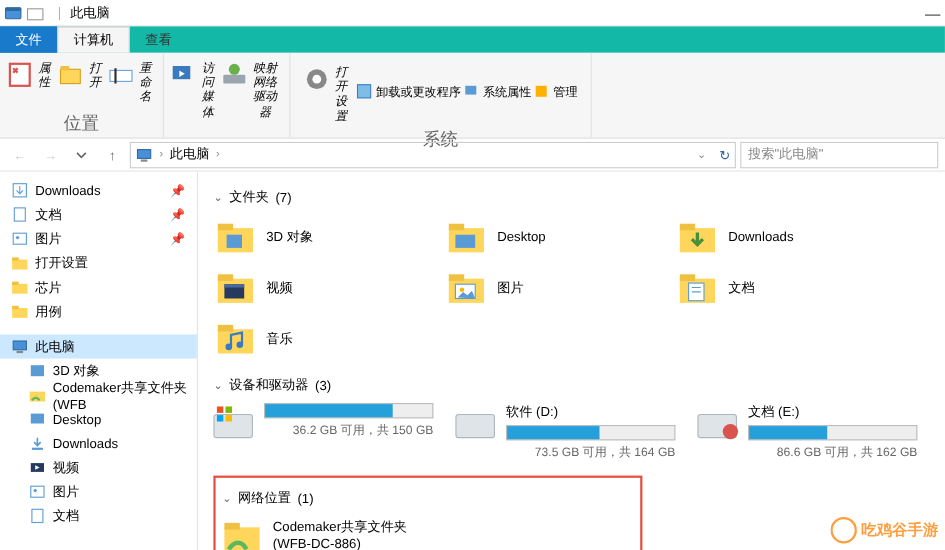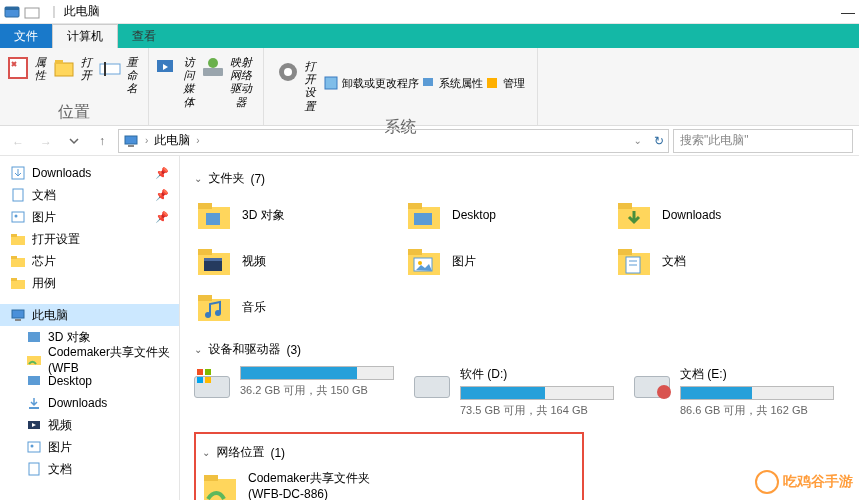--- a/index.html
+++ b/index.html
@@ -59,21 +59,21 @@
 .item { width: 190px; display: flex; align-items: center; gap: 10px; padding: 2px; }
 .item .iicon { width: 36px; height: 36px; flex-shrink: 0; display: flex; align-items: center; justify-content: center; }
 .item .ilabel { font-size: 12px; }
 
 .drive { width: 200px; display: flex; gap: 10px; }
 .drive .dicon { width: 36px; height: 36px; flex-shrink: 0; }
 .drive .dinfo { flex: 1; }
 .drive .dname { font-size: 12px; margin-bottom: 3px; }
 .drive .dbar { height: 14px; border: 1px solid #bbb; background: #eee; margin-bottom: 3px; position: relative; }
 .drive .dfill { height: 100%; background: #26a0da; }
-.drive .dtext { font-size: 11px; color: #666; }
+.drive .dtext { font-size: 11px; color: #666; text-align: right; }
 
 .netloc { width: 200px; display: flex; gap: 10px; align-items: center; }
 .netloc .nicon { width: 36px; height: 36px; }
 .netloc .ninfo { font-size: 12px; line-height: 1.3; }
 
 .highlight-box { border: 2px solid #e74c3c; padding: 6px; margin-top: 2px; width: 390px; }
 
 
 .watermark { position: absolute; right: 6px; bottom: 6px; font-size: 14px; color: #ff8c1a; font-weight: bold; display: flex; align-items: center; gap: 4px; opacity: 0.85; }
 .watermark .face { width: 24px; height: 24px; border: 2px solid #ff8c1a; border-radius: 50%; position: relative; }

